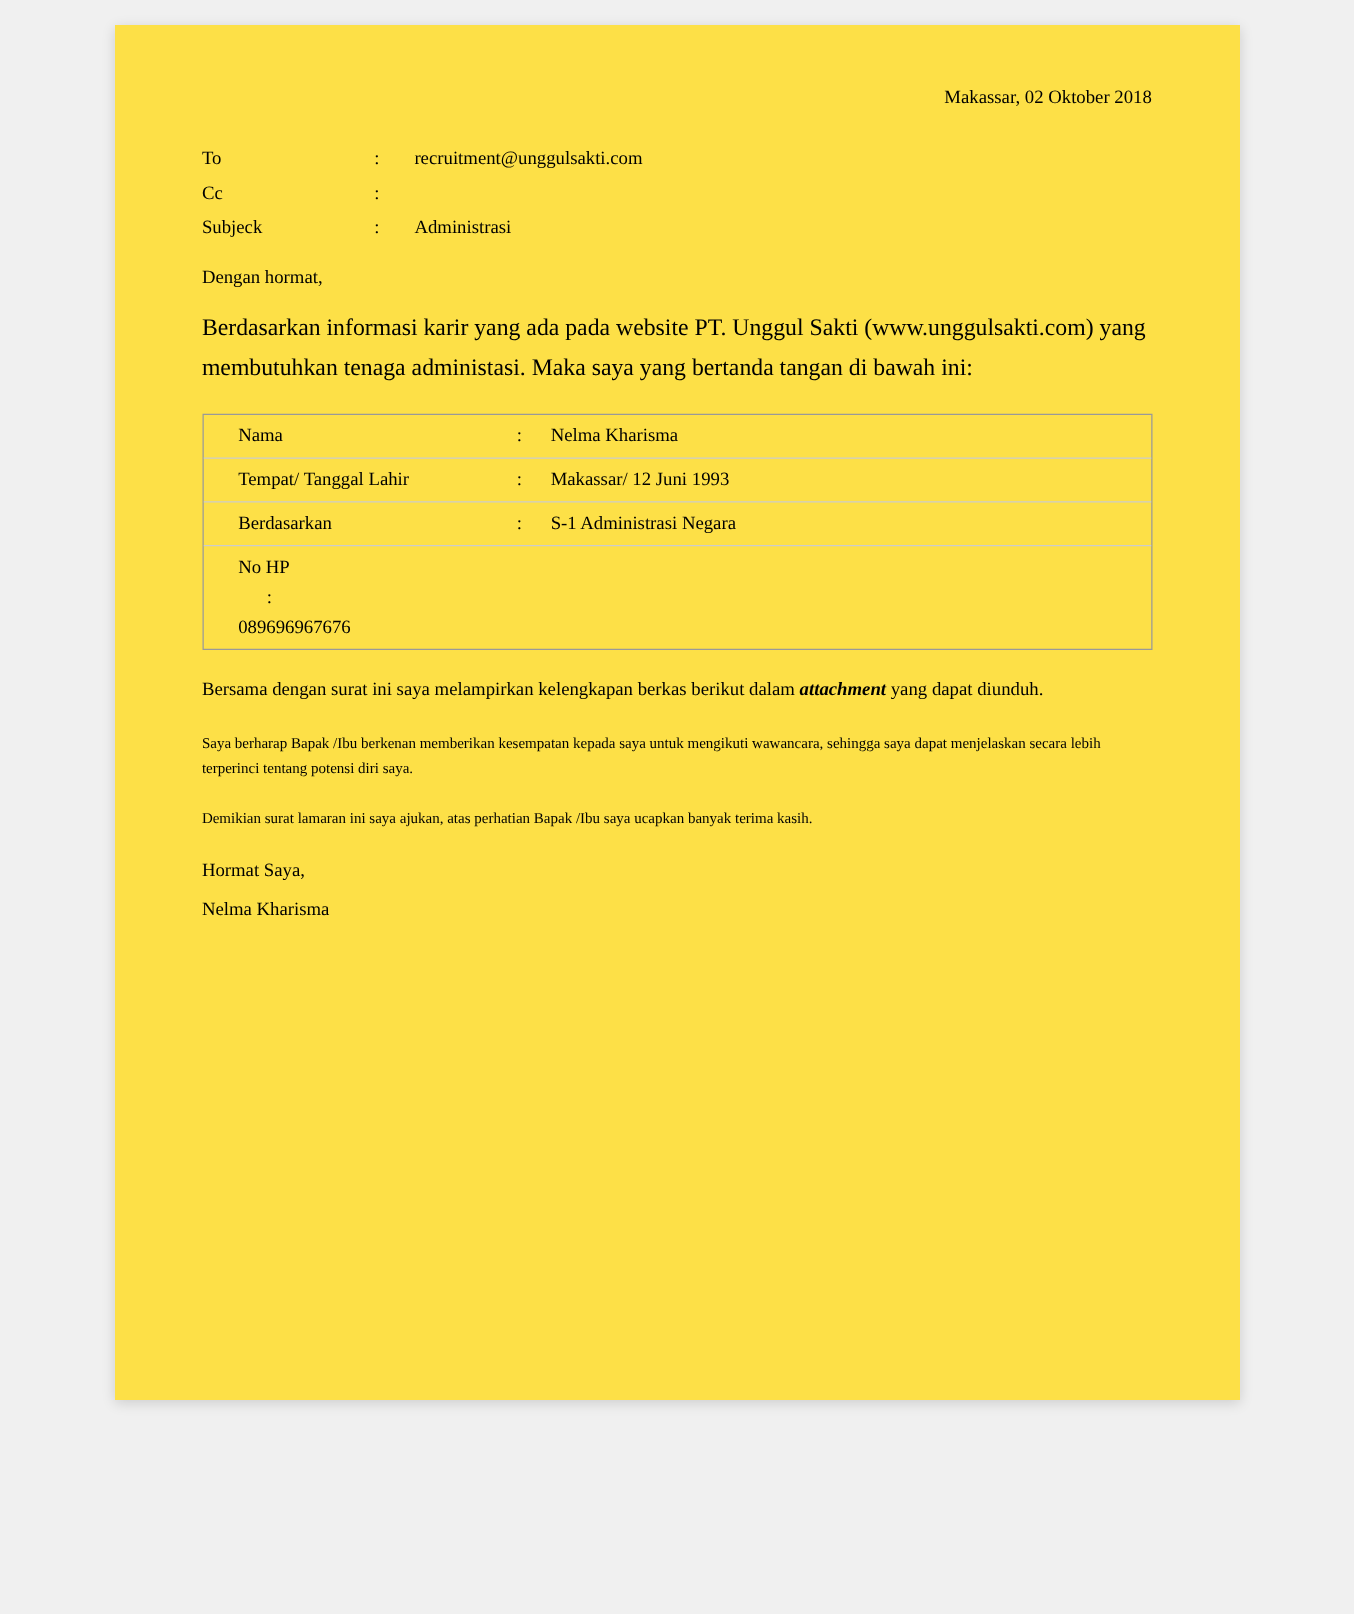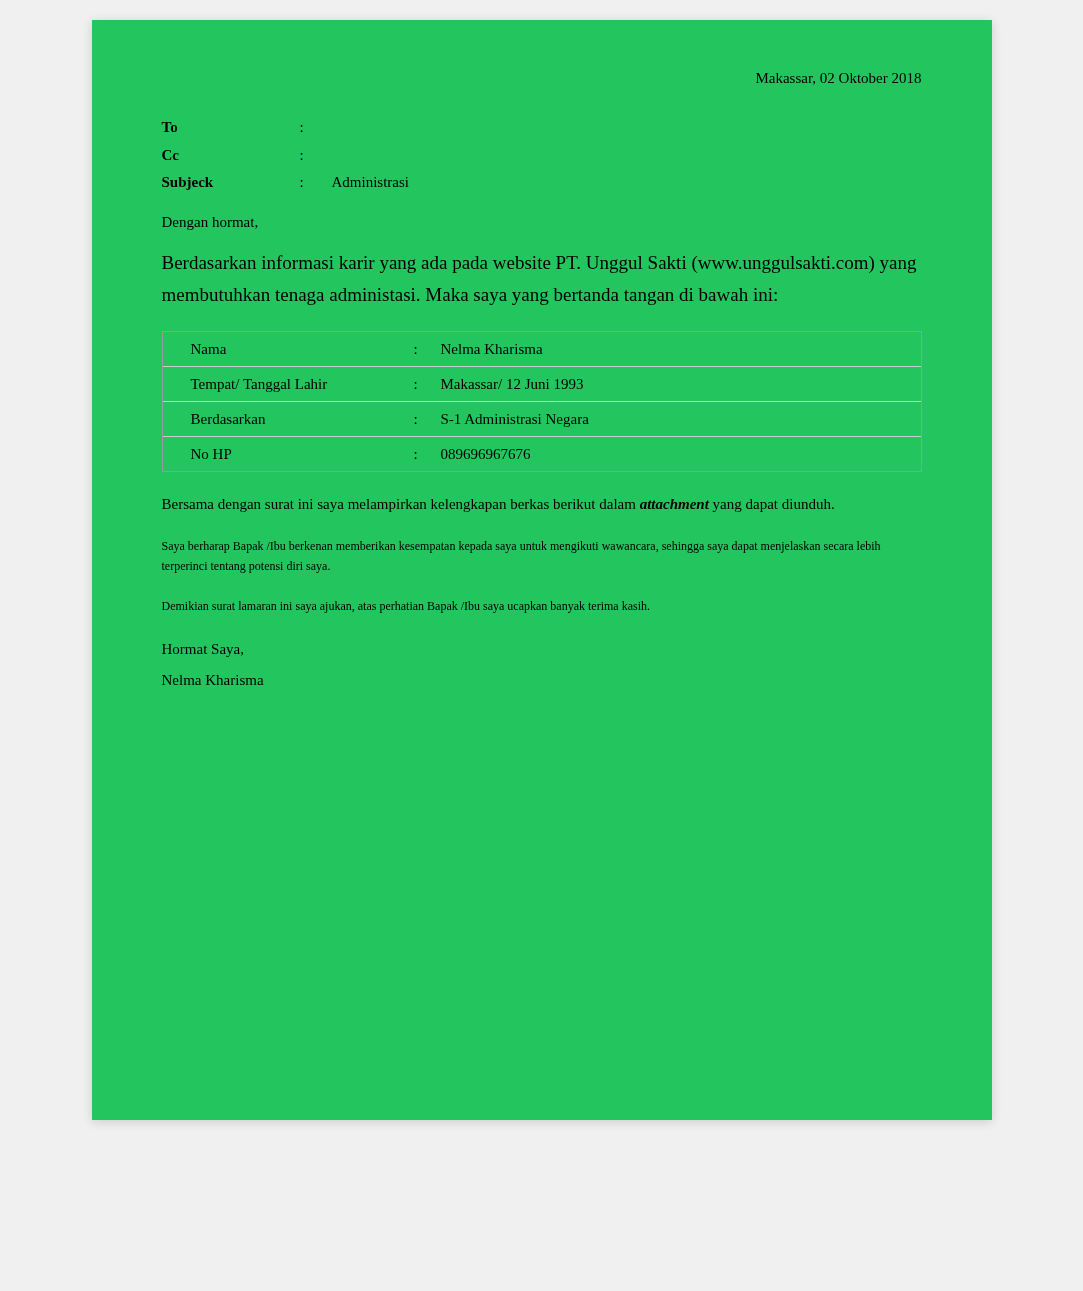--- a/index.html
+++ b/index.html
@@ -12,21 +12,21 @@
       background: #f0f0f0;
       display: flex;
       justify-content: center;
       align-items: flex-start;
       min-height: 100vh;
       padding: 20px;
       font-family: 'Times New Roman', Times, serif;
     }
 
     .page {
-      background: #22c55e;
+      background: #fde047;
       width: 900px;
       min-height: 1100px;
       padding: 50px 70px 60px 70px;
       box-shadow: 0 2px 10px rgba(0,0,0,0.15);
     }
 
     .date-line {
       text-align: right;
       margin-bottom: 28px;
       font-size: 15px;
@@ -39,21 +39,20 @@
     .header-row {
       display: flex;
       margin-bottom: 2px;
       font-size: 15px;
       line-height: 1.7;
     }
 
     .header-label {
       width: 110px;
       flex-shrink: 0;
-      font-weight: bold;
     }
 
     .header-colon {
       width: 60px;
       flex-shrink: 0;
       text-align: center;
     }
 
     .header-value {
       flex: 1;
@@ -79,20 +78,21 @@
     .info-row {
       display: flex;
       border-bottom: 1px solid #ccc;
       padding: 5px 28px;
       font-size: 15px;
       line-height: 1.6;
     }
 
     .info-row:last-child {
       border-bottom: none;
+      flex-direction: column;
     }
 
     .info-label {
       width: 200px;
       flex-shrink: 0;
     }
 
     .info-colon {
       width: 50px;
       flex-shrink: 0;
@@ -152,20 +152,21 @@
 <div class="page">
 
   <div class="date-line">
     <span>Makassar, 02 Oktober 2018</span>
   </div>
 
   <div class="header-section">
     <div class="header-row">
       <span class="header-label">To</span>
       <span class="header-colon">:</span>
+      <span class="header-value">recruitment@unggulsakti.com</span>
     </div>
     <div class="header-row">
       <span class="header-label">Cc</span>
       <span class="header-colon">:</span>
     </div>
     <div class="header-row">
       <span class="header-label">Subjeck</span>
       <span class="header-colon">:</span>
       <span class="header-value">Administrasi</span>
     </div>

